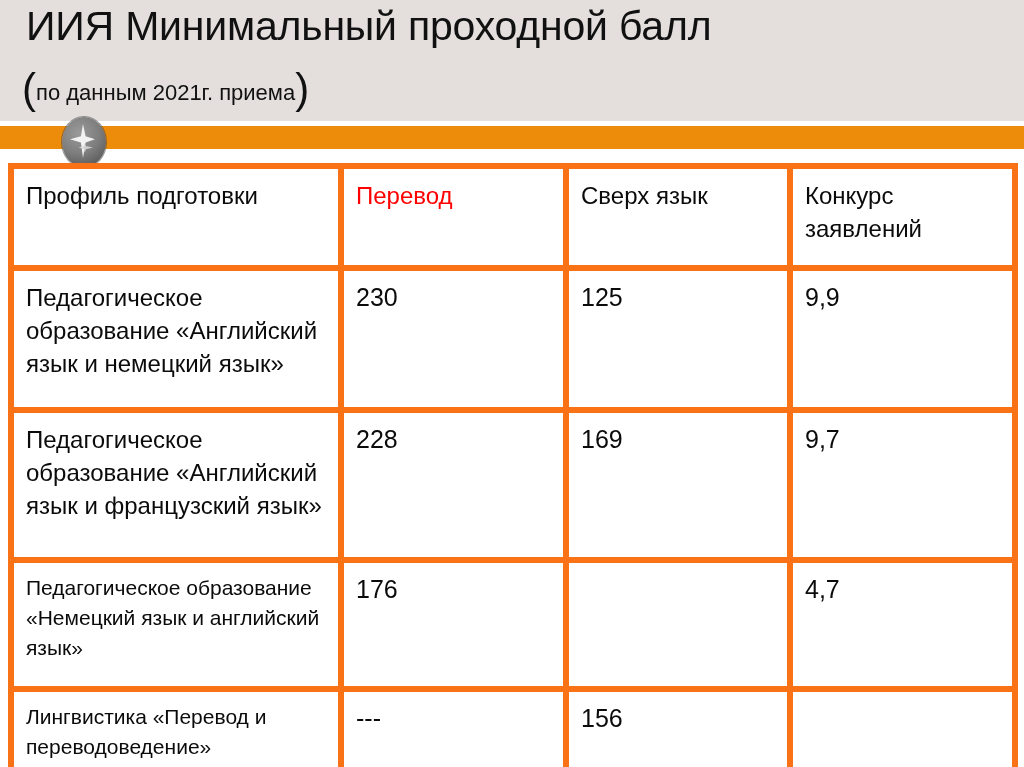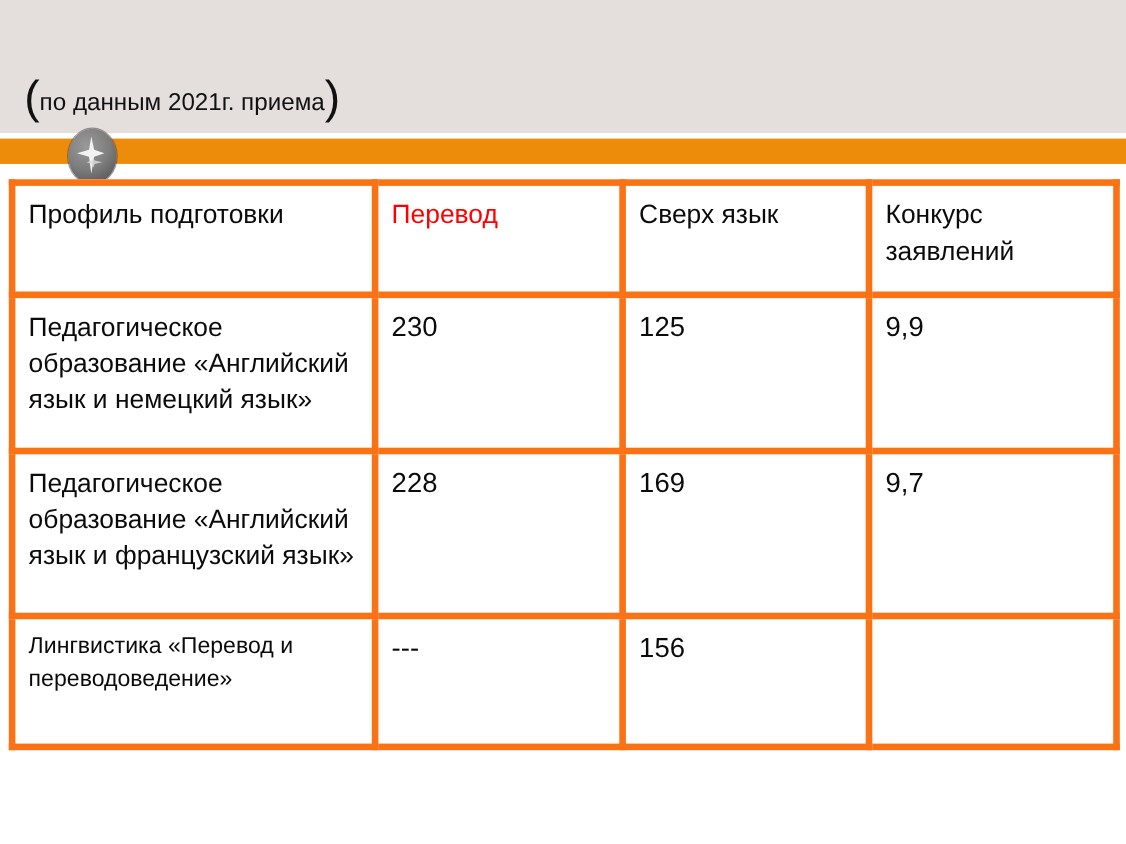--- a/index.html
+++ b/index.html
@@ -136,20 +136,21 @@
   .dashes { font-size: 25px; letter-spacing: 0px; }
 
   .profile { display: block; }
 </style>
 </head>
 <body>
 
 <div class="slide">
 
   <div class="title-banner">
+    <div class="title-line-1">ИИЯ Минимальный проходной балл</div>
 
     <div class="title-line-2">
       <span class="paren">(</span><span class="subtitle-inner">по данным 2021г. приема</span><span class="paren">)</span>
     </div>
   </div>
 
   <div class="white-gap"></div>
   <div class="orange-bar"></div>
 
   <div class="emblem">
@@ -190,20 +191,28 @@
 
         <tr class="r2">
           <td>
               <span class="profile">Педагогическое образование «Английский язык и французский язык»</span>
             </td>
           <td><span class="num">228</span></td>
           <td><span class="num">169</span></td>
           <td><span class="num">9,7</span></td>
         </tr>
 
+        <tr class="r3">
+          <td>
+              <span class="profile">Педагогическое образование «Немецкий язык и английский язык»</span>
+            </td>
+          <td><span class="num">176</span></td>
+          <td><span class="num"></span></td>
+          <td><span class="num">4,7</span></td>
+        </tr>
 
         <tr class="r4">
           <td>
               <span class="profile">Лингвистика «Перевод и переводоведение»</span>
             </td>
           <td><span class="dashes">---</span></td>
           <td><span class="num">156</span></td>
           <td><span class="num"></span></td>
         </tr>
       </tbody>

